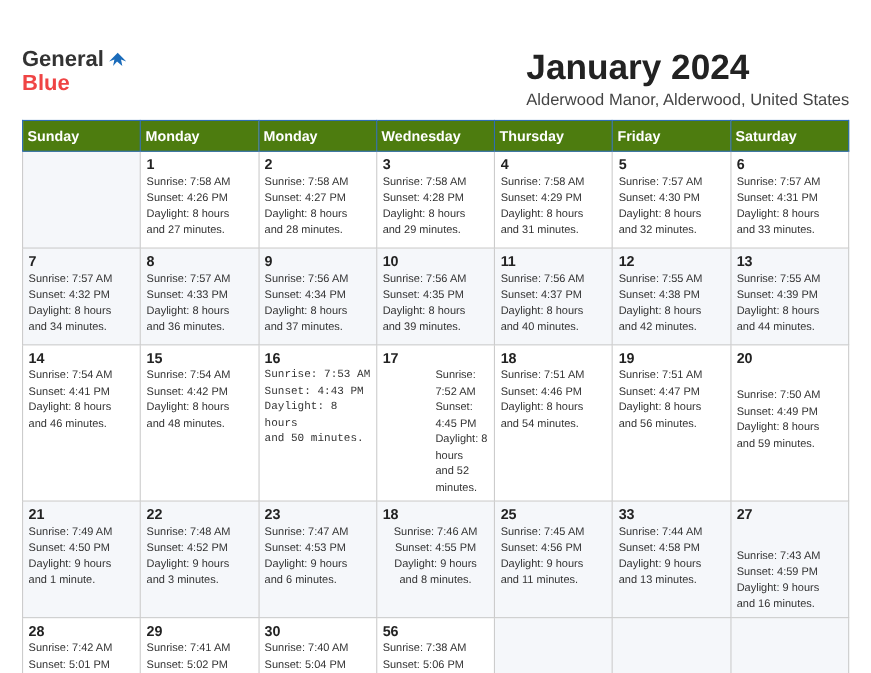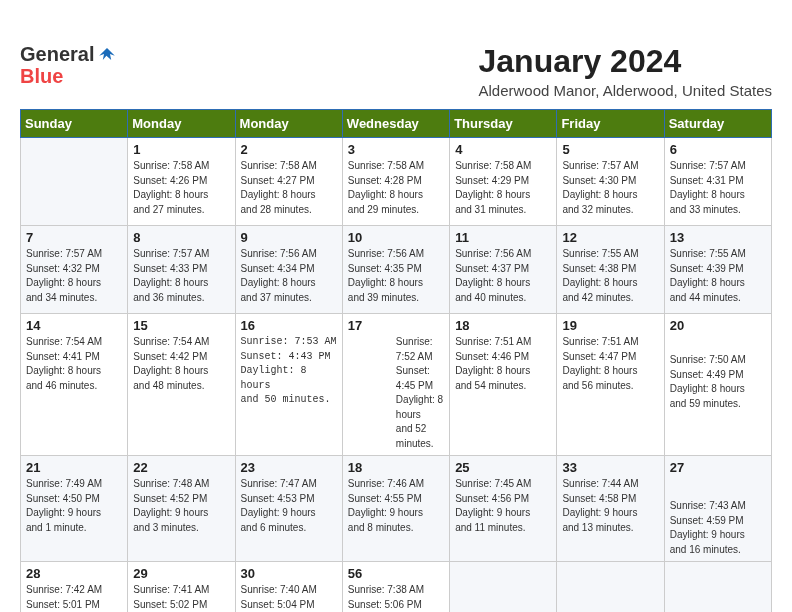--- a/index.html
+++ b/index.html
@@ -291,21 +291,21 @@
         </td>
         <td>
           <span class="day-number">23</span>
           <div class="day-info" style="white-space: pre-line;">Sunrise: 7:47 AM
 Sunset: 4:53 PM
 Daylight: 9 hours
 and 6 minutes.</div>
         </td>
         <td>
           <span class="day-number">18</span>
-          <div class="day-info" style="white-space: pre-line;">Sunrise: 7:46 AM
+          <div class="day-info" style="white-space: pre-line; text-align: center;">Sunrise: 7:46 AM
 Sunset: 4:55 PM
 Daylight: 9 hours
 and 8 minutes.</div>
         </td>
         <td>
           <span class="day-number">25</span>
           <div class="day-info" style="white-space: pre-line;">Sunrise: 7:45 AM
 Sunset: 4:56 PM
 Daylight: 9 hours
 and 11 minutes.</div>

